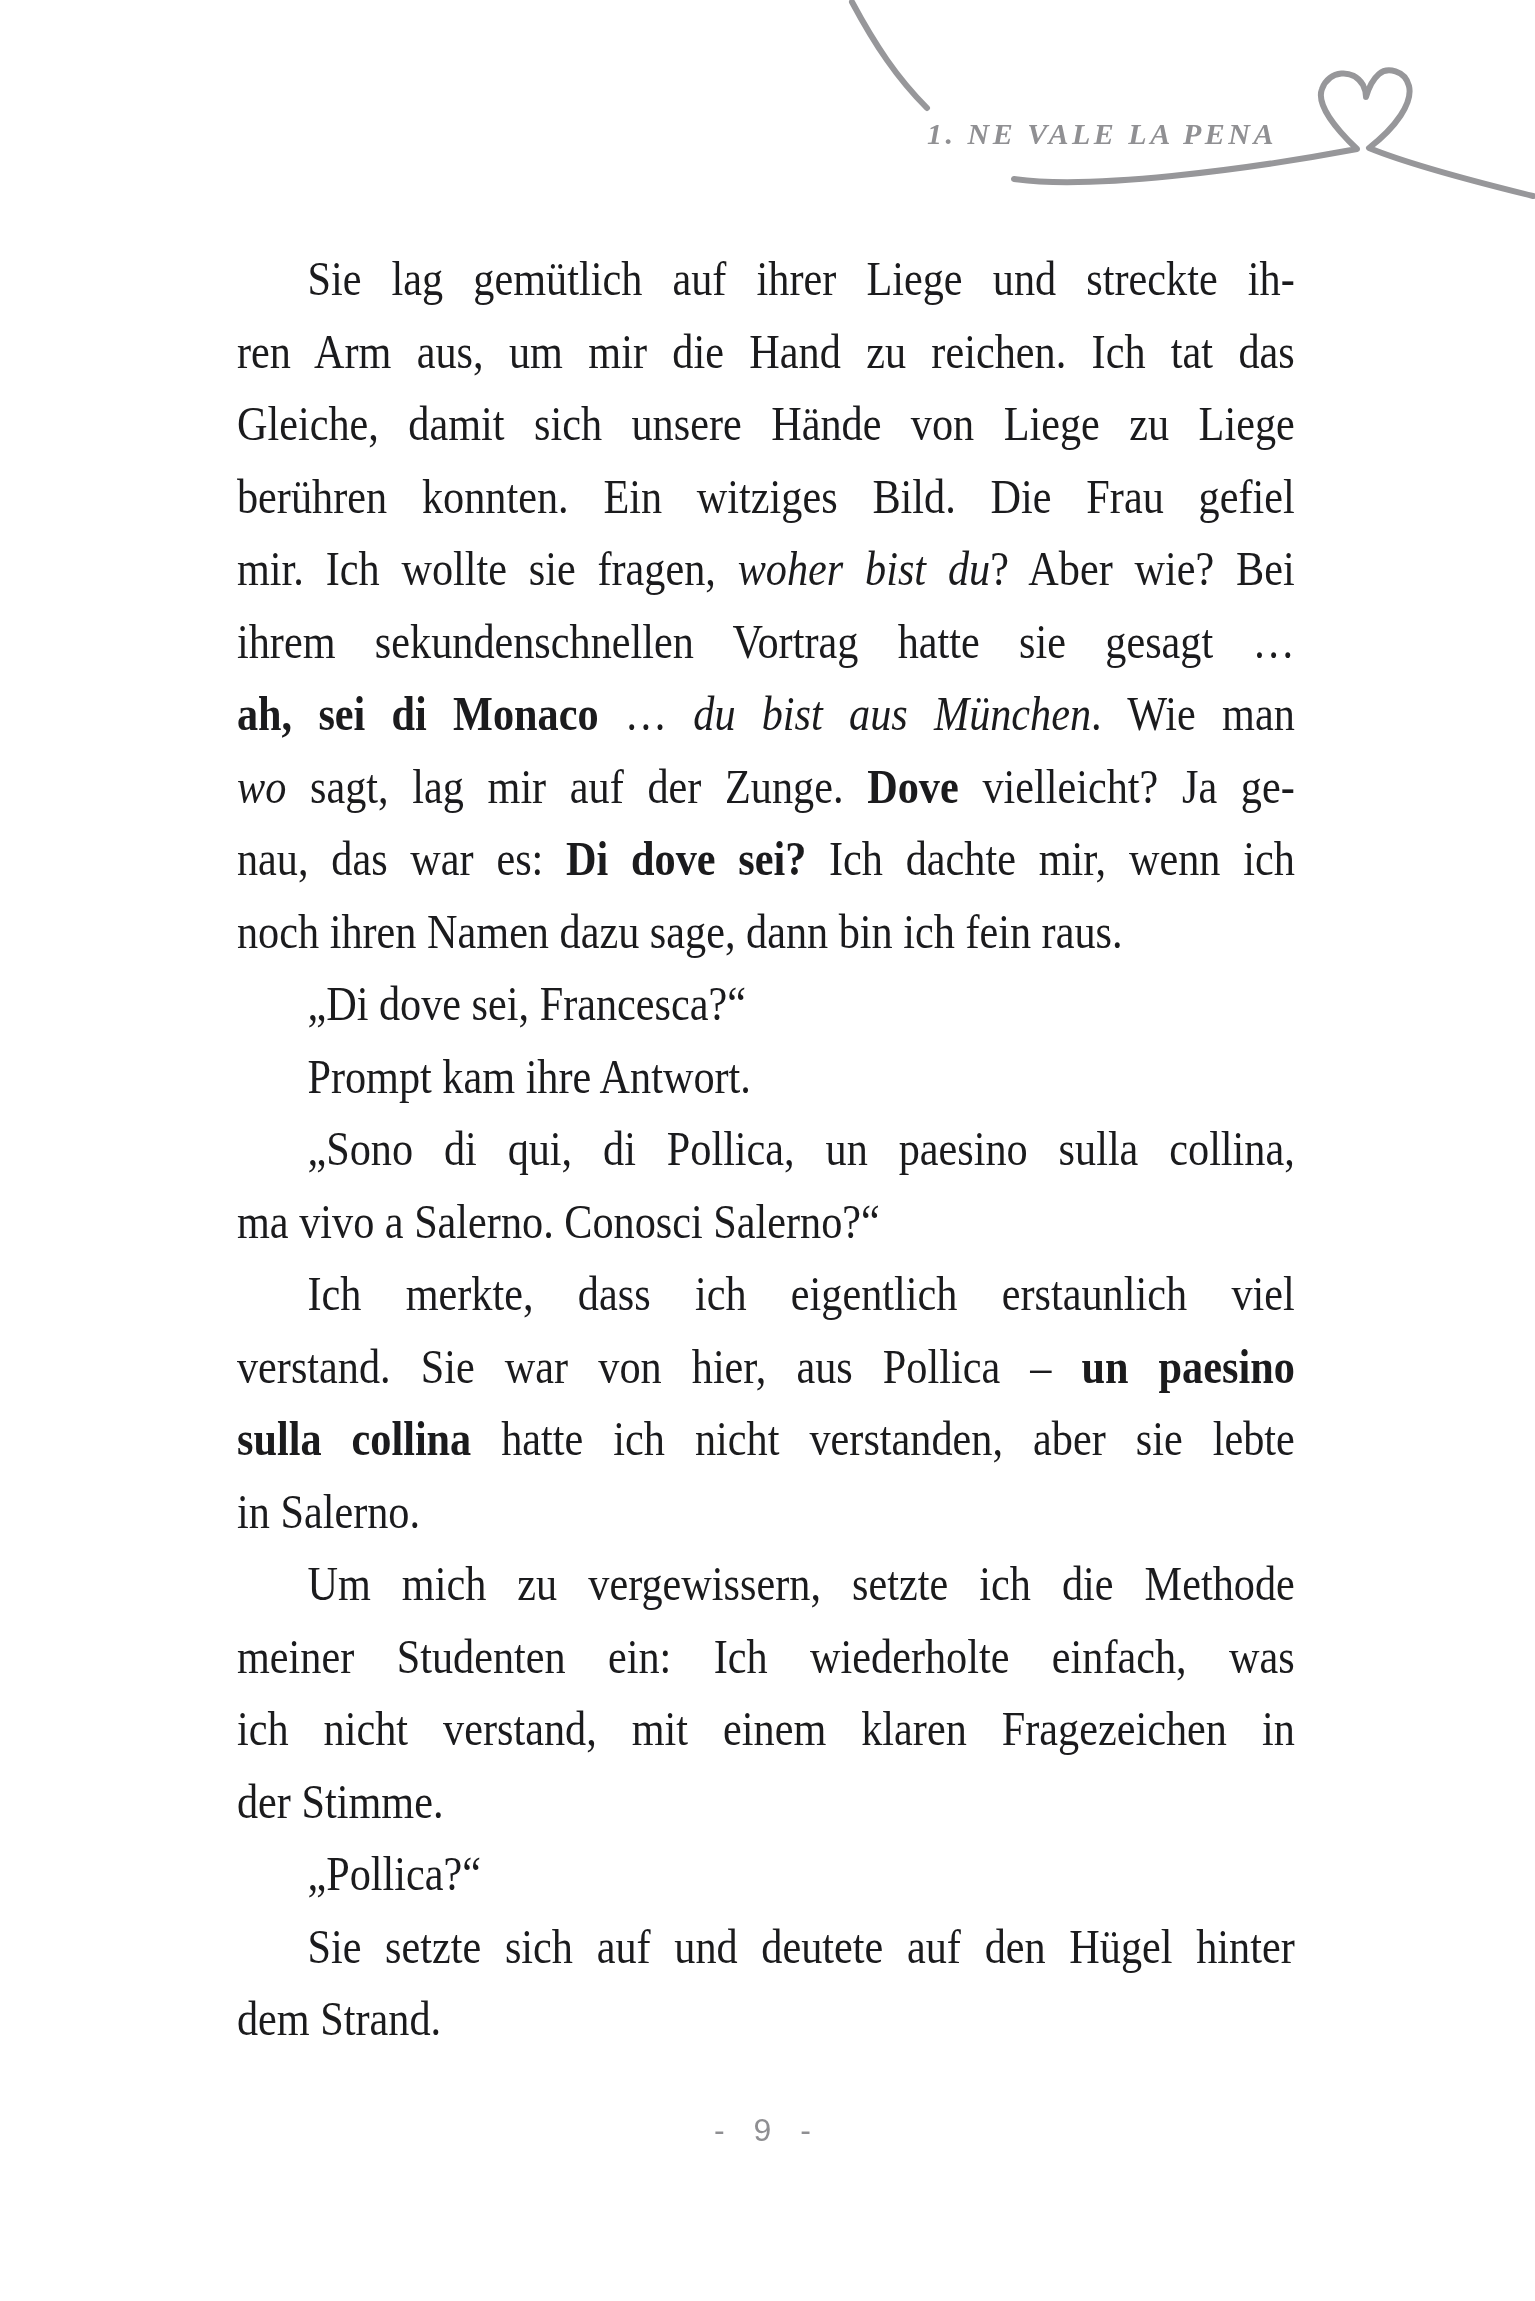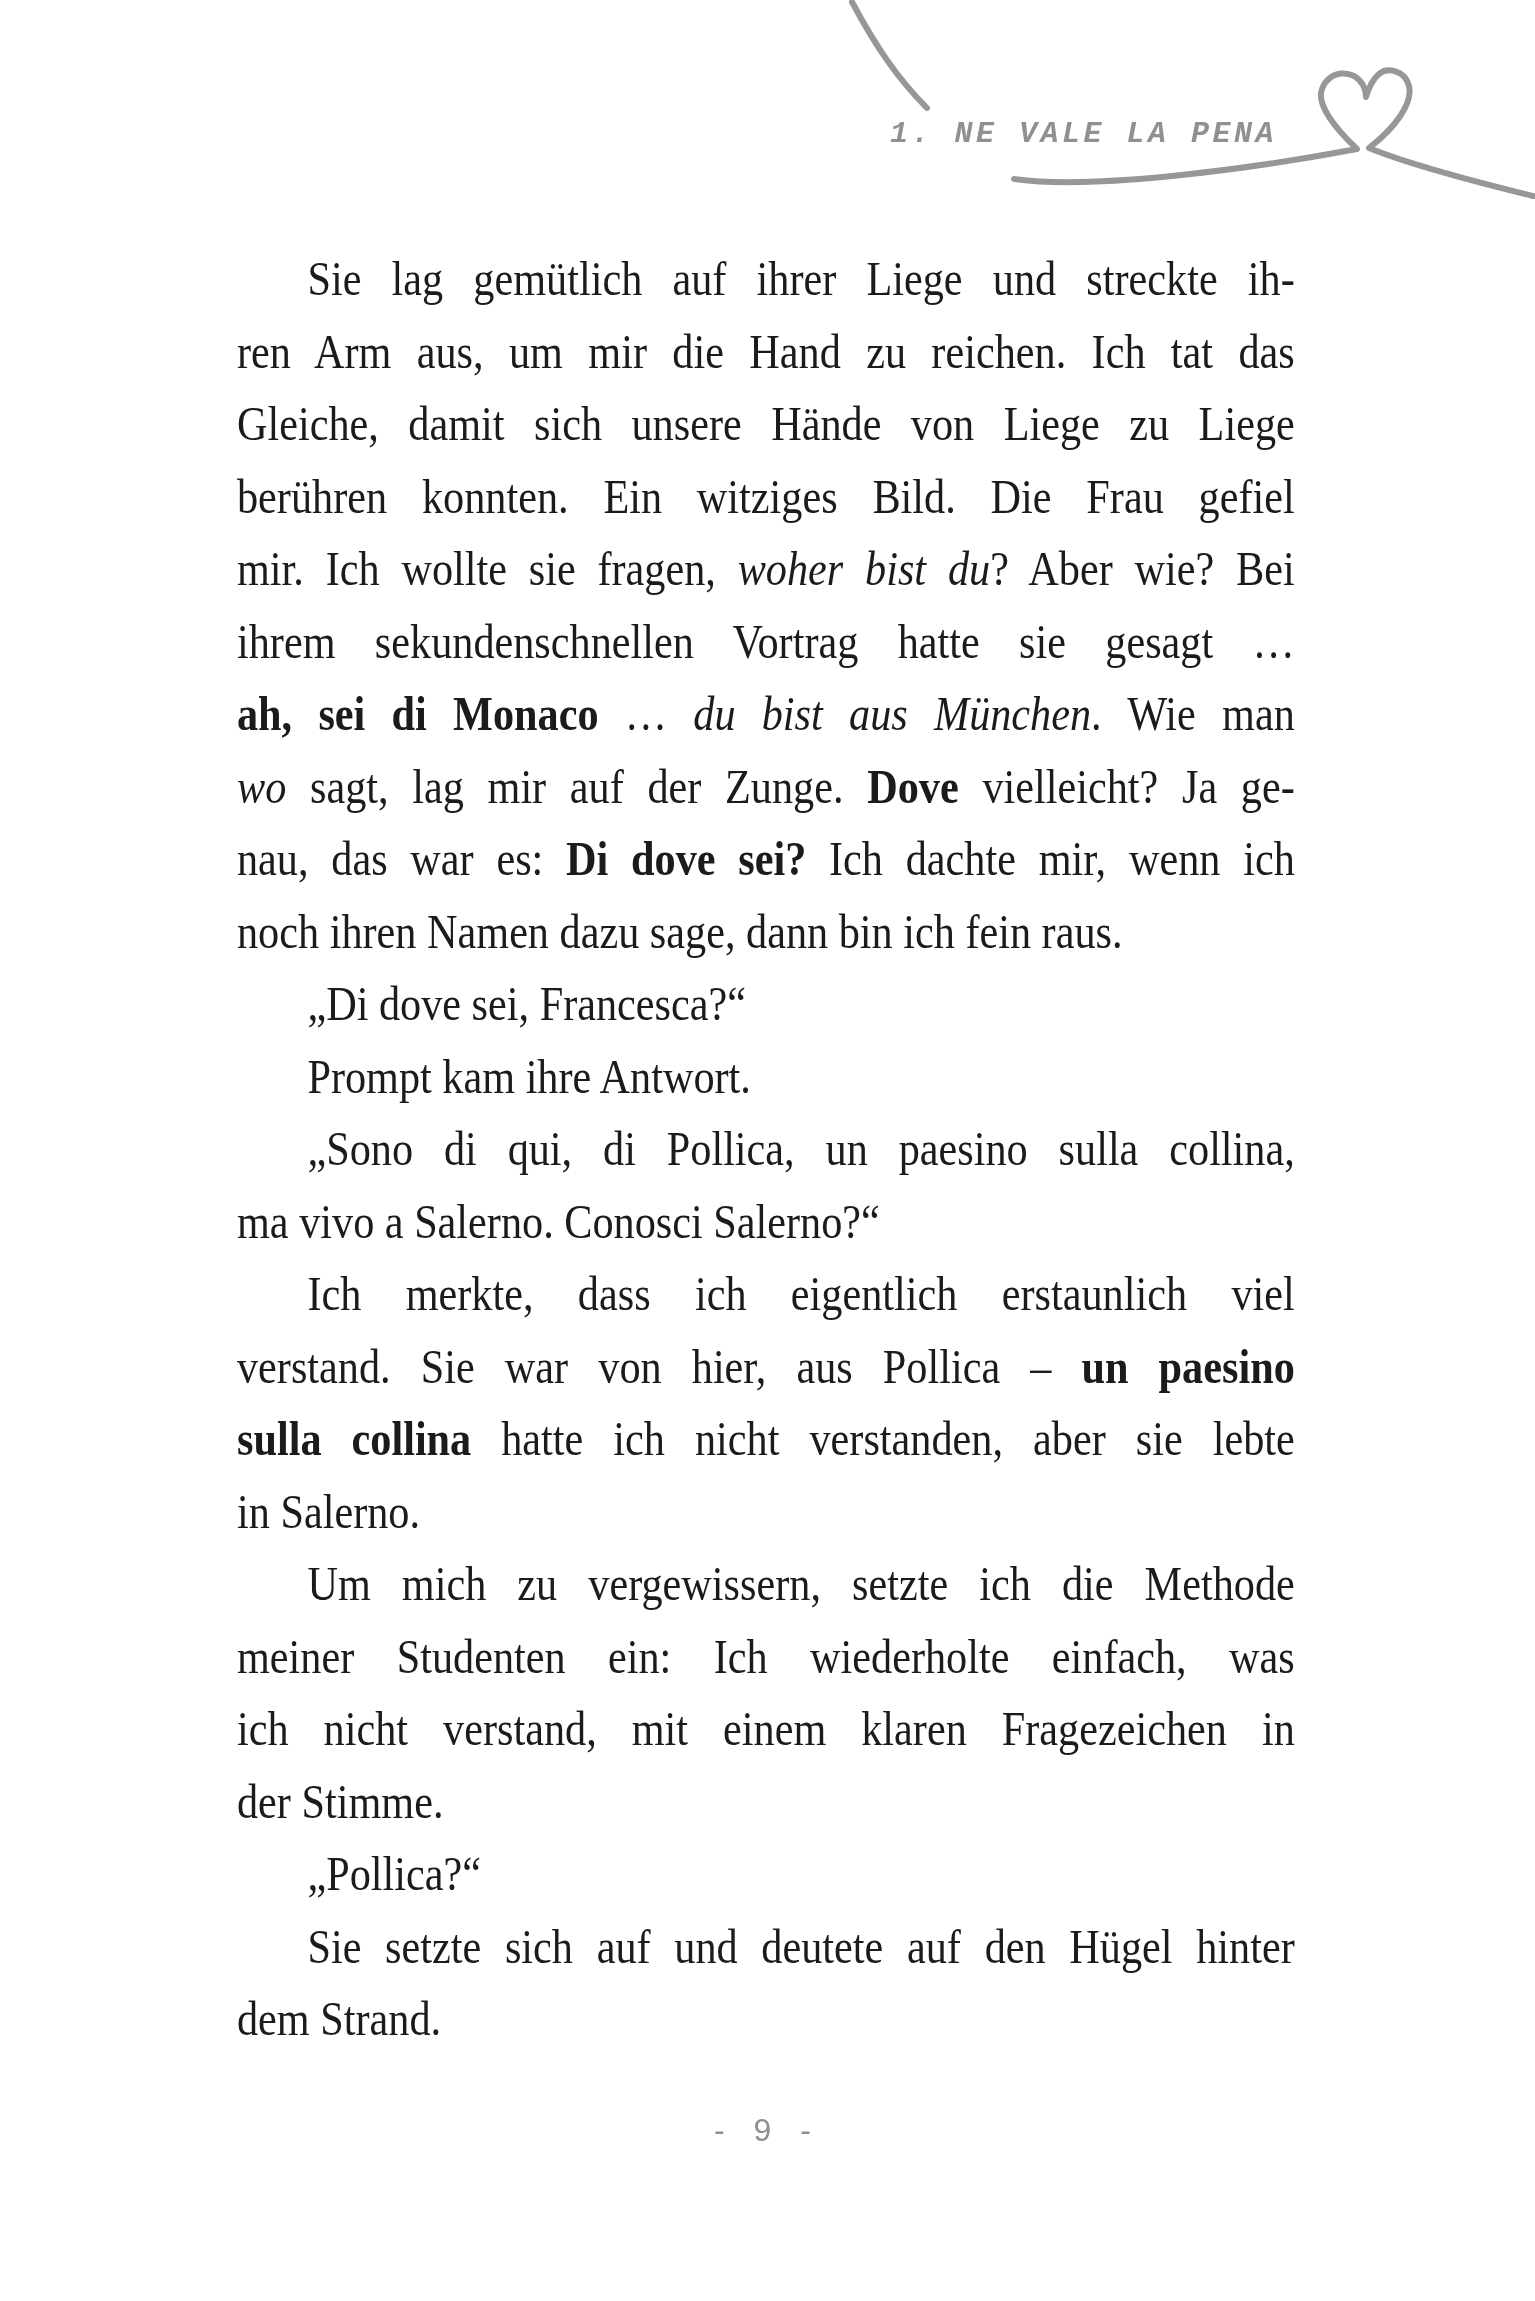--- a/index.html
+++ b/index.html
@@ -6,21 +6,21 @@
   .page{
     position:relative;
     width:1535px;height:2301px;
     background:#ffffff;
     overflow:hidden;
     font-family:"Liberation Serif", serif;
   }
   
   .chapter-header{
     position:absolute;top:119px;right:258px;
-    font-family:Liberation Mono, monospace;
+    font-family:Liberation Serif, serif;
     font-style:italic;font-weight:700;
     font-size:30px;line-height:30px;
     letter-spacing:3.5px;
     color:#909093;
     white-space:nowrap;
   }
   .doodle{
     position:absolute;left:840px;top:0;
     width:695px;height:235px;
   }

